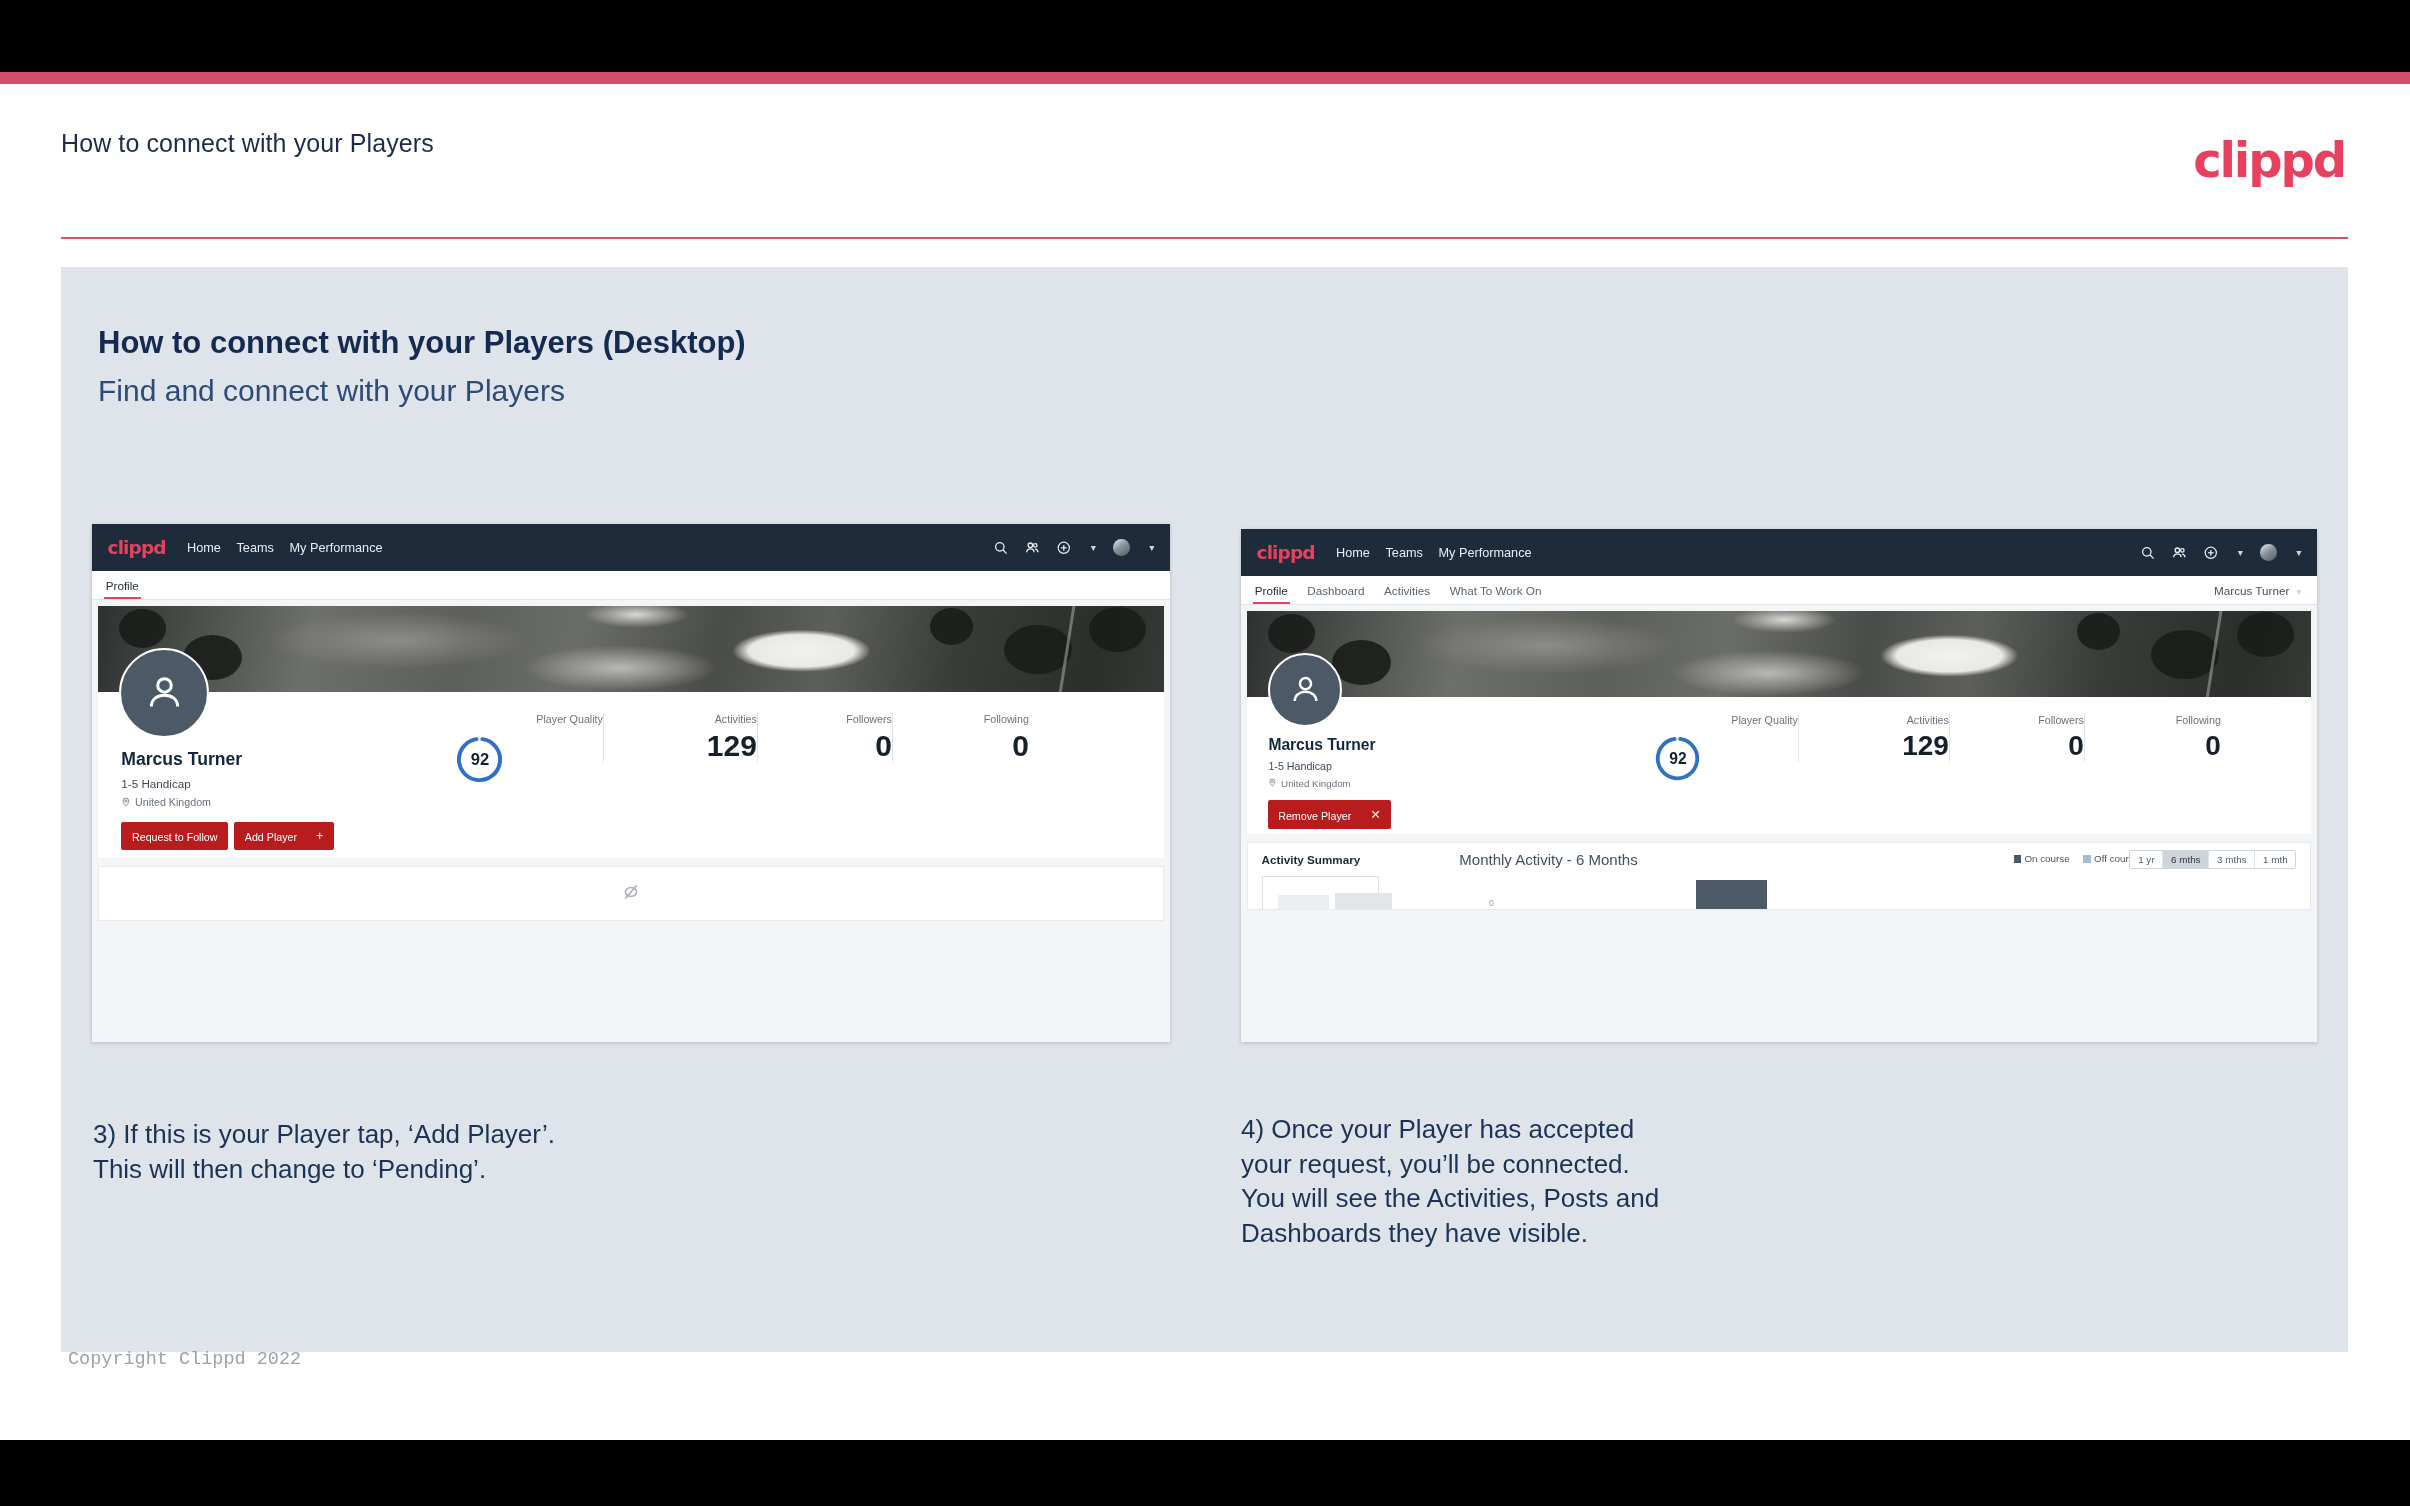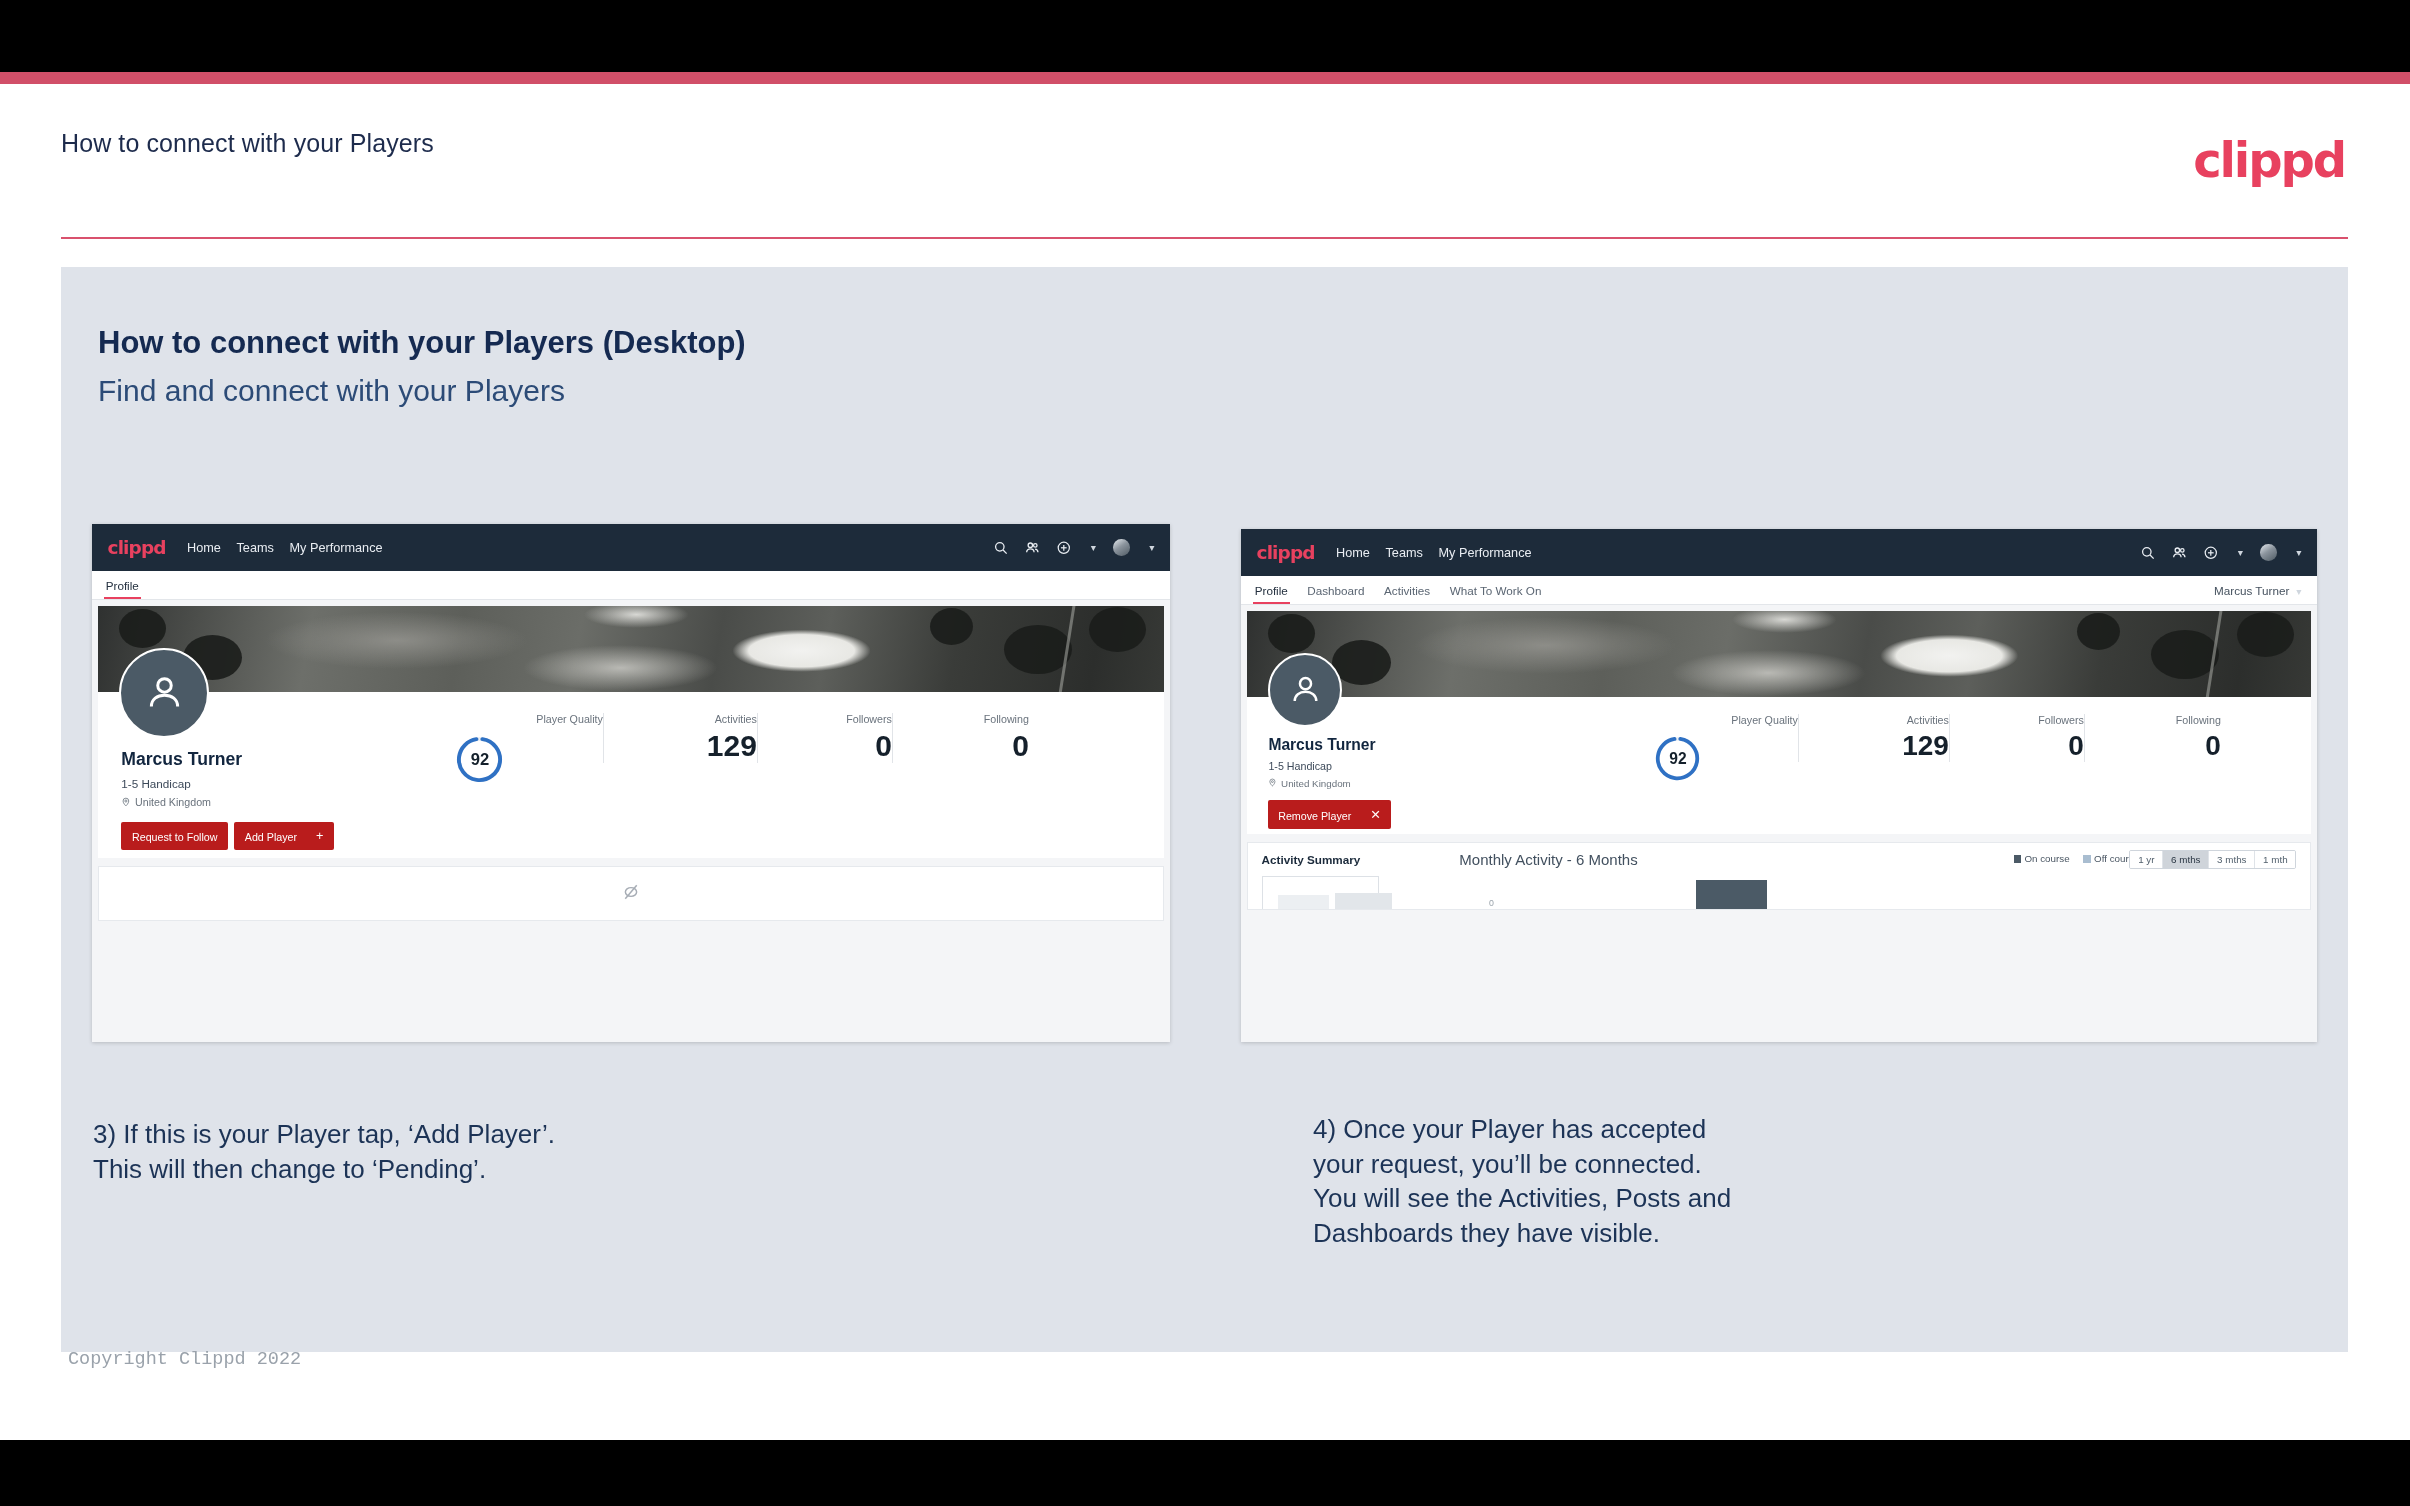--- a/index.html
+++ b/index.html
@@ -442,19 +442,19 @@
       </div>
       <span class="axis0" style="left:241px; top:23.4px; font-size:8.8px;">0</span>
       <span class="bar" style="left:448px; top:5.9px; width:71px; height:35px;"></span>
     </div>
   </div>
 </div>
 
 <div class="caption" style="left:93px; top:1117px; width:878px; white-space:pre-line;">3) If this is your Player tap, ‘Add Player’.
 This will then change to ‘Pending’.</div>
 
-<div class="caption" style="left:1313px; top:1112px; width:878px; white-space:pre-line;">4) Once your Player has accepted
+<div class="caption" style="left:1241px; top:1112px; width:878px; white-space:pre-line;">4) Once your Player has accepted
 your request, you’ll be connected.
 You will see the Activities, Posts and
 Dashboards they have visible.</div>
 
 <div class="copyright">Copyright Clippd 2022</div>
 
 
 </body></html>

